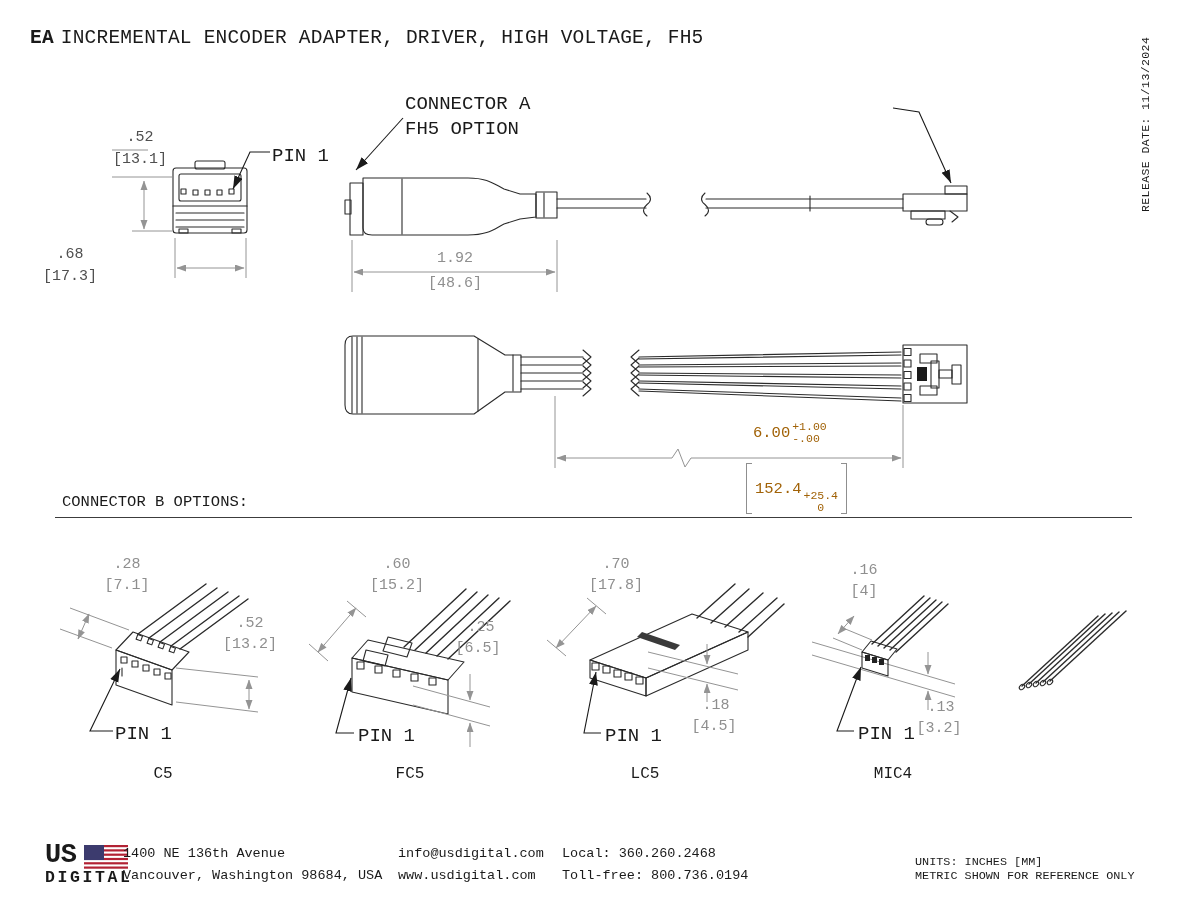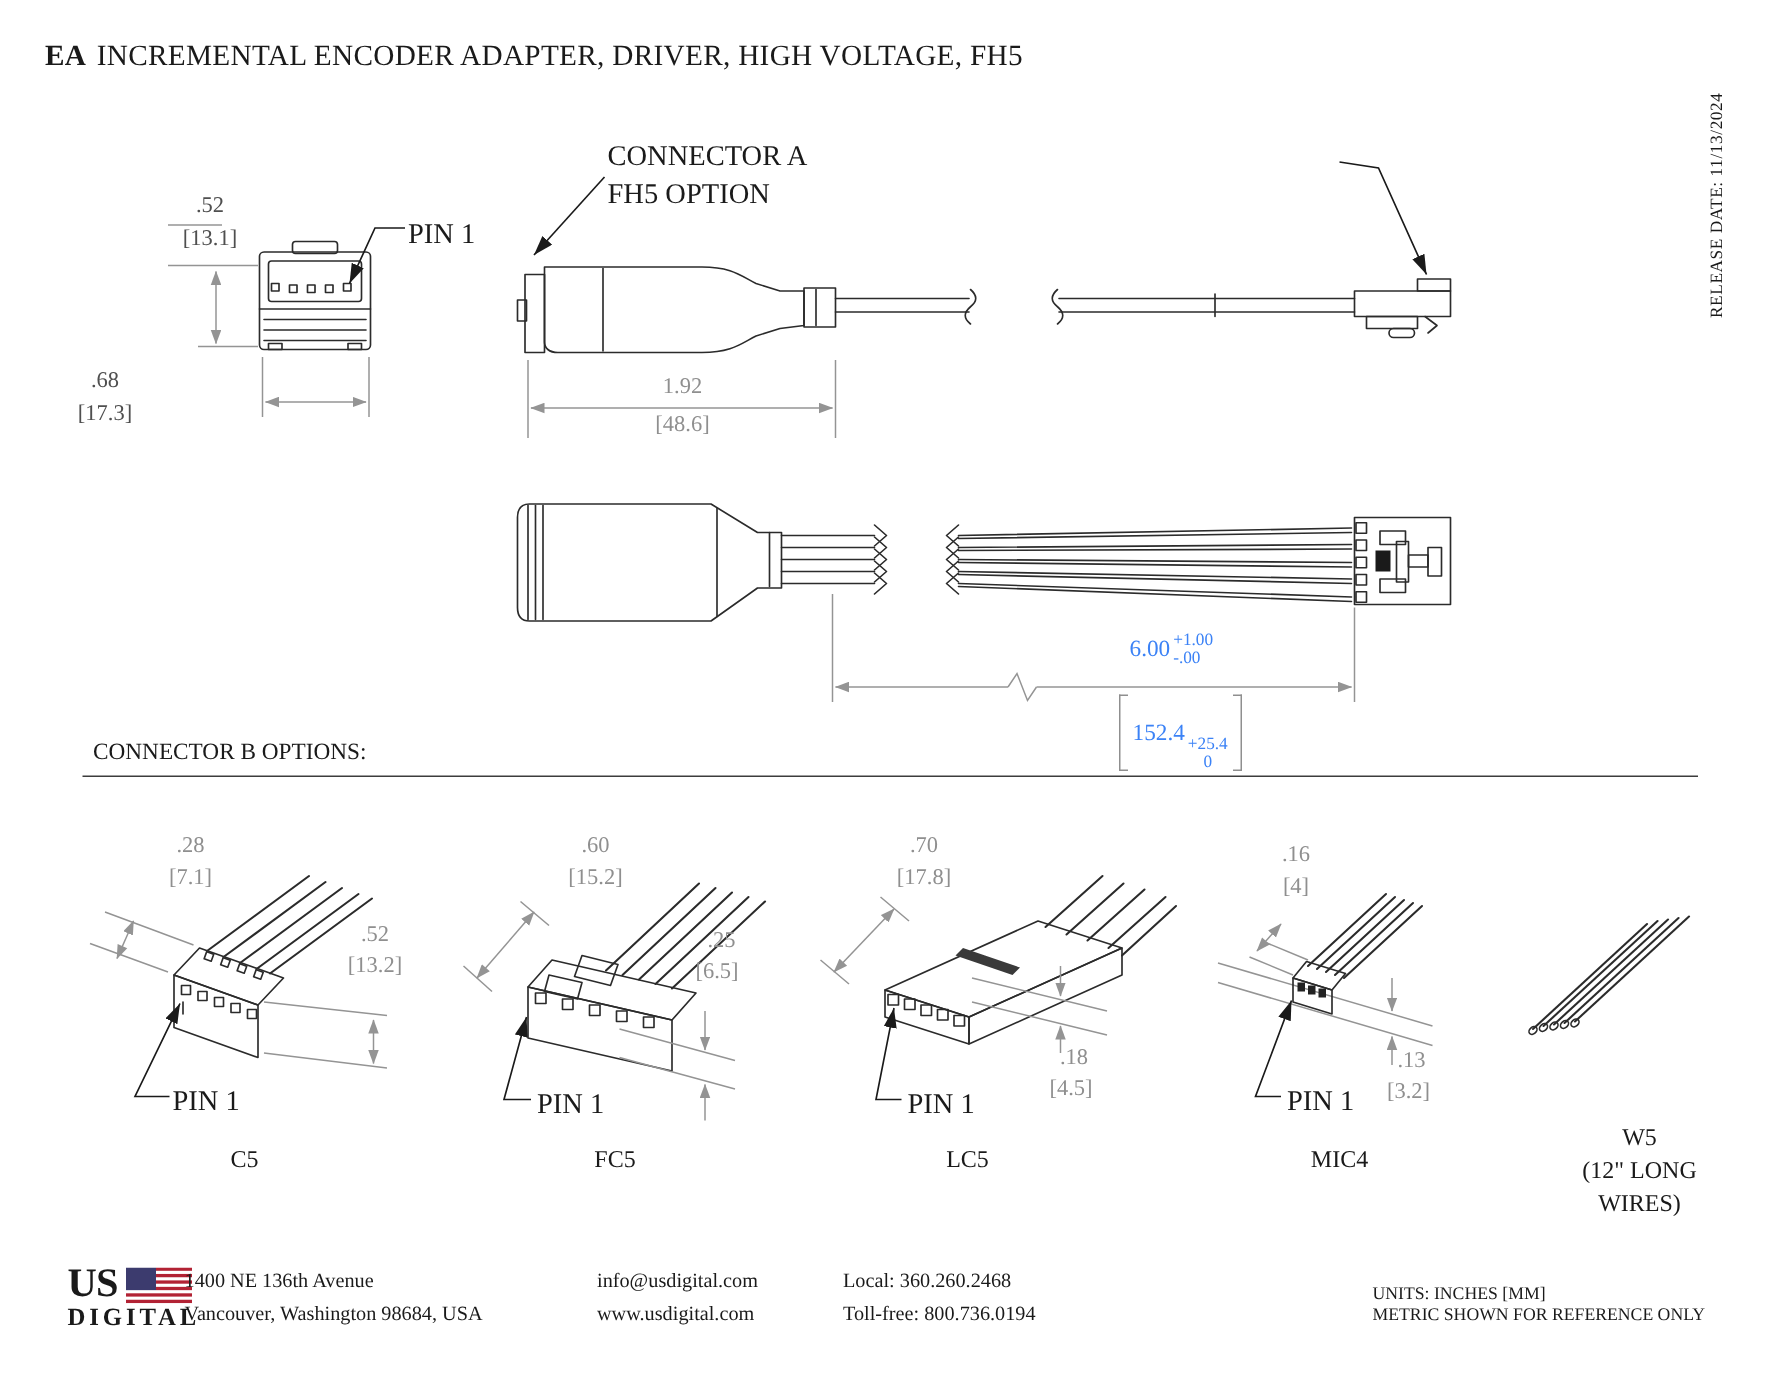--- a/index.html
+++ b/index.html
@@ -1,31 +1,31 @@
 <!DOCTYPE html>
 <html><head>
 <meta charset="utf-8">
 <style>
   html,body{margin:0;padding:0;background:#ffffff;}
   .sheet{position:relative;width:1185px;height:916px;background:#fff;
-         font-family:Liberation Serif, serif;overflow:hidden;color:#1a1a1a;}
+         font-family:Liberation Mono, monospace;overflow:hidden;color:#1a1a1a;}
   svg.art{position:absolute;left:0;top:0;}
   .t{position:absolute;white-space:nowrap;}
   .title{left:30px;top:27px;font-size:19.5px;display:flex;gap:7px;letter-spacing:.2px;}
   .title .b{font-weight:bold;}
   .release{left:1139px;top:30px;height:182px;writing-mode:vertical-rl;transform:rotate(180deg);
            font-size:11.5px;letter-spacing:.4px;}
   .lbl{font-size:19px;line-height:25px;}
   .dim{font-size:15px;color:#8f8f8f;text-align:center;transform:translateX(-50%);line-height:17px;}
   .dimdark{color:#4f4f4f;}
   .cap{font-size:16px;text-align:center;transform:translateX(-50%);line-height:22px;}
   .note{font-size:15.5px;line-height:22px;}
   .heading{left:62px;top:493px;font-size:15.5px;}
   .rule{position:absolute;left:55px;top:517px;width:1077px;border-top:1.3px solid #3c3c3c;}
-  .tol{display:flex;align-items:center;color:#3b82f6;font-size:15.5px;}
+  .tol{display:flex;align-items:center;color:#a16207;font-size:15.5px;}
   .stack{display:inline-flex;flex-direction:column;font-size:11.5px;line-height:12px;margin-left:2px;}
   .stack.c{align-items:center;margin-top:27px;}
   .brL,.brR{width:5px;align-self:stretch;border:1.3px solid #8f8f8f;}
   .brL{border-right:none;margin-right:3px;}
   .brR{border-left:none;margin-left:3px;}
   .f{font-size:13.5px;}
   .logo-us{left:45px;top:840px;font-size:27px;font-weight:bold;letter-spacing:-.5px;}
   .logo-digital{left:45px;top:868px;font-size:16.5px;font-weight:bold;letter-spacing:2.6px;}
   .units{font-size:11.8px;text-align:center;}
   
@@ -343,25 +343,20 @@
 <div class="t lbl" style="left:605px;top:724px">PIN 1</div>
 <div class="t cap" style="left:645px;top:763px">LC5</div>
 
 <div class="t dim" style="left:864px;top:562px">.16</div>
 <div class="t dim" style="left:864px;top:583px">[4]</div>
 <div class="t dim" style="left:941px;top:699px">.13</div>
 <div class="t dim" style="left:939px;top:720px">[3.2]</div>
 <div class="t lbl" style="left:858px;top:722px">PIN 1</div>
 <div class="t cap" style="left:893px;top:763px">MIC4</div>
 
-<div class="t cap" style="left:1093px;top:748px">
-  <div>W5</div>
-  <div>(12" LONG</div>
-  <div>WIRES)</div>
-</div>
 
 <div class="t logo-us">US</div>
 <svg class="art" style="left:84px;top:845px" width="44" height="26">
   <rect x="20" y="0" width="24" height="2.2" fill="#B22234"></rect>
   <rect x="20" y="4.3" width="24" height="2.2" fill="#B22234"></rect>
   <rect x="20" y="8.6" width="24" height="2.2" fill="#B22234"></rect>
   <rect x="20" y="12.9" width="24" height="2.2" fill="#B22234"></rect>
   <rect x="0" y="17.2" width="44" height="2.2" fill="#B22234"></rect>
   <rect x="0" y="21.5" width="44" height="2.2" fill="#B22234"></rect>
   <rect x="0" y="0" width="20" height="15.1" fill="#3C3B6E"></rect>

